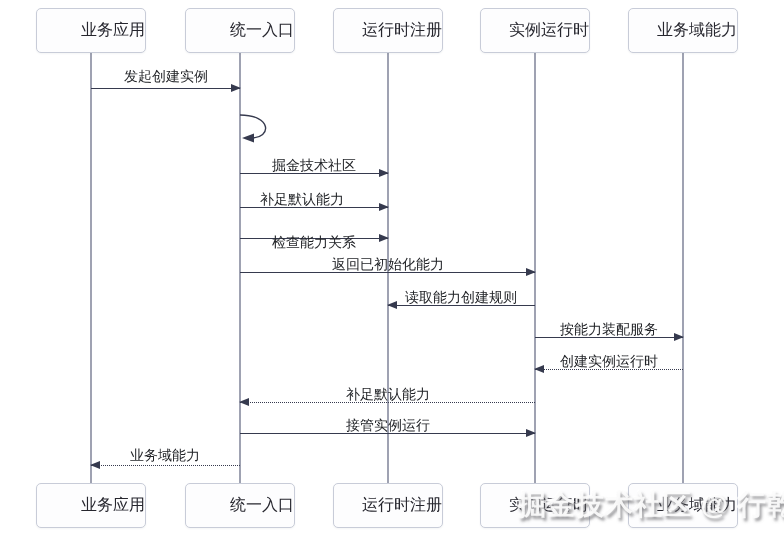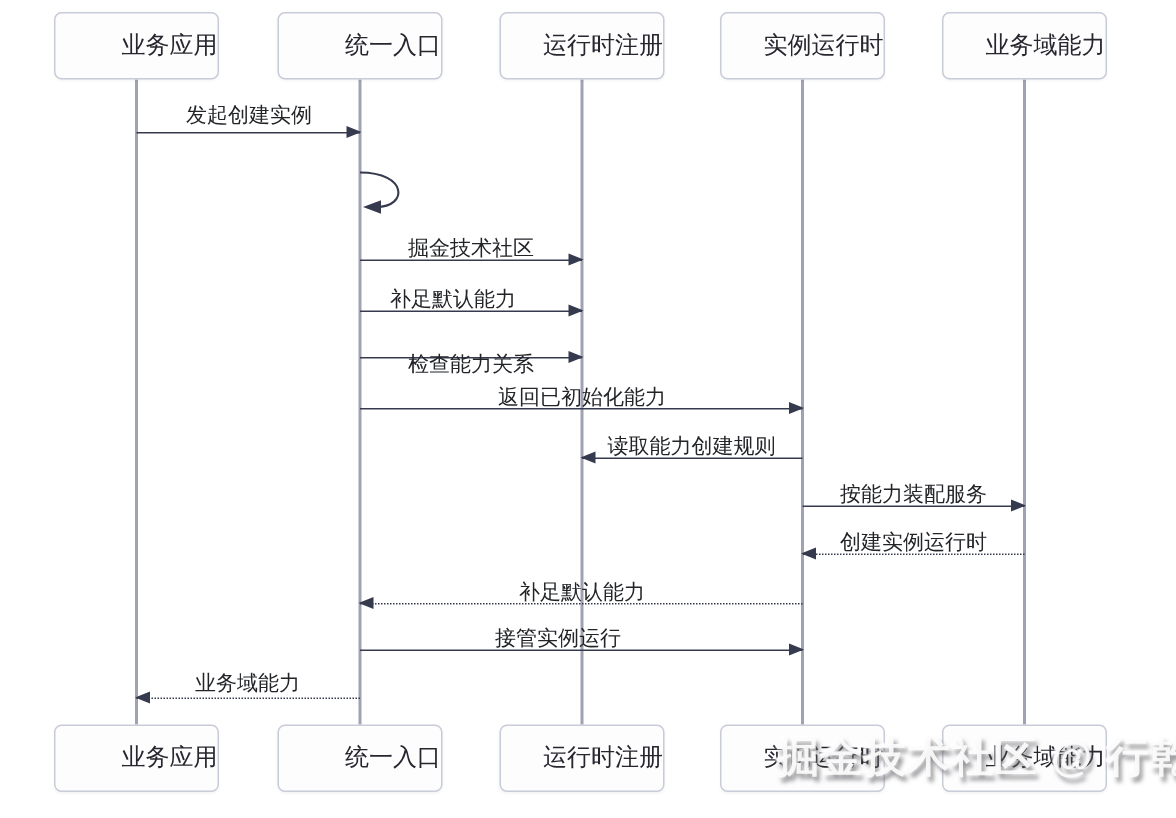--- a/index.html
+++ b/index.html
@@ -96,21 +96,21 @@
 
   <div class="msg-label" style="left:609px;top:321px">按能力装配服务</div>
   <div class="arrow right" style="left:535px;top:337px;width:148px"></div>
 
   <div class="msg-label" style="left:609px;top:353px">创建实例运行时</div>
   <div class="arrow left dashed" style="left:535px;top:369px;width:148px"></div>
 
   <div class="msg-label" style="left:388px;top:386px">补足默认能力</div>
   <div class="arrow left dashed" style="left:240px;top:402px;width:295px"></div>
 
-  <div class="msg-label" style="left:372px;top:417px">接管实例运行</div>
+  <div class="msg-label" style="left:388px;top:417px">接管实例运行</div>
   <div class="arrow right" style="left:240px;top:433px;width:295px"></div>
 
   <div class="msg-label" style="left:165px;top:447px">业务域能力</div>
   <div class="arrow left dashed" style="left:91px;top:465px;width:149px"></div>
 
   <div class="pbox" style="left:36px;top:483px">
       <span>业务应用</span>
     </div>
   <div class="pbox" style="left:185px;top:483px">
       <span>统一入口</span>

